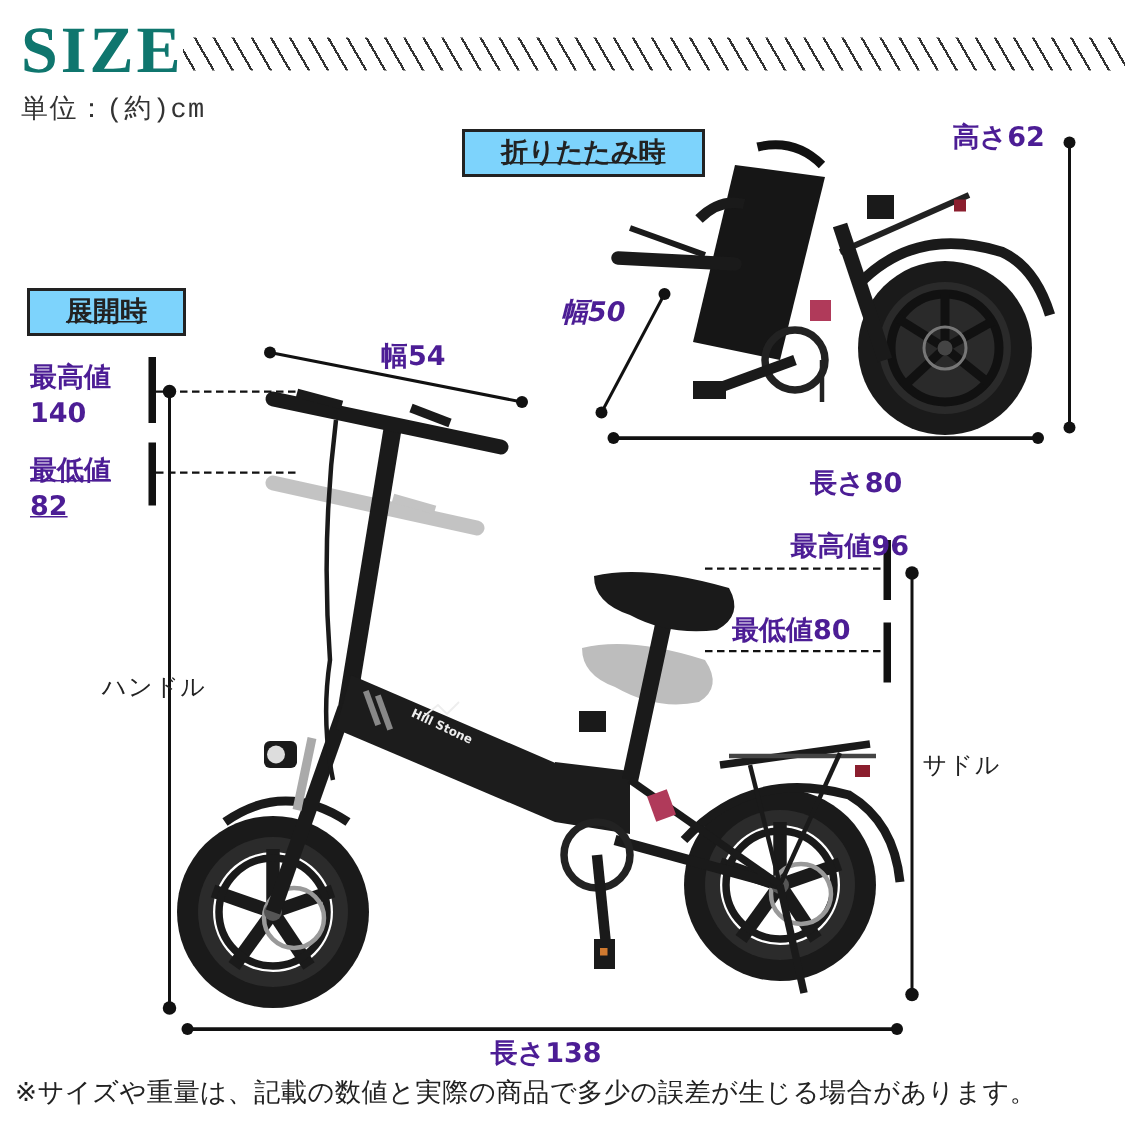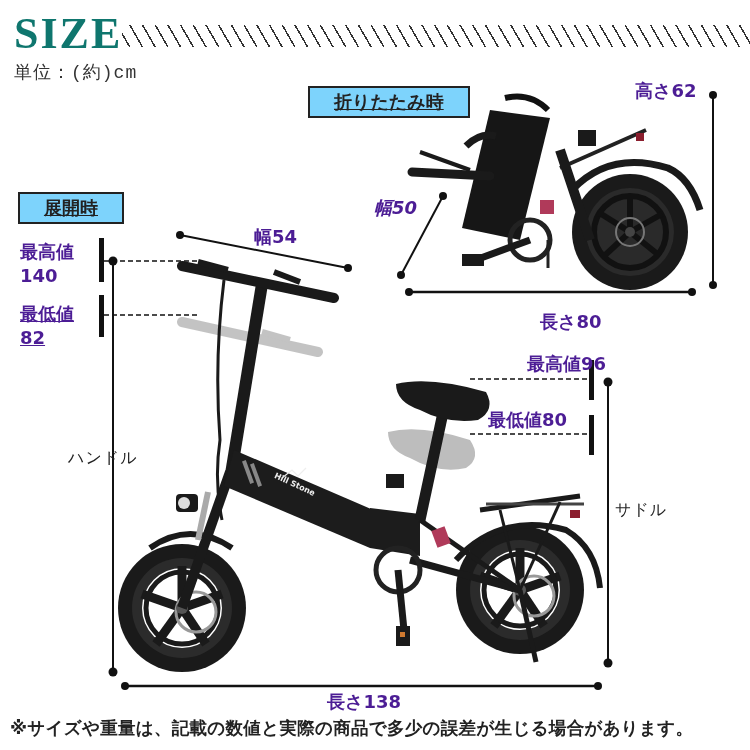--- a/index.html
+++ b/index.html
@@ -8,21 +8,21 @@
   .abs { position:absolute; }
   .title { left:14px; top:10px; font-family:Liberation Serif, serif; font-weight:700;
            font-size:44px; letter-spacing:2px; color:#0f766e; line-height:48px; }
   .hatch { left:122px; top:25px; width:628px; height:22px;
            background: repeating-linear-gradient(60deg, transparent 0 6px, #333 6px 7.5px, transparent 7.5px 11px); }
   .unit { left:14px; top:60px; font-size:18px; color:#333; letter-spacing:1px;font-family:Liberation Mono, monospace; }
   .box-label { border:2px solid #222; font-weight:700; font-size:18px; padding:3px 24px; background:#7dd3fc; line-height:22px;text-decoration:underline; }
   .lbl { font-weight:700; font-size:18px; color:#4c1d95; white-space:nowrap; }
   .lbl-c { text-align:left; line-height:24px; }
   .lbl-thin { font-size:16px; color:#222; white-space:nowrap; letter-spacing:1px; }
-  .note { left:10px; top:716px; font-size:17.5px; color:#222; white-space:nowrap; letter-spacing:0.3px;font-weight:bold; }
+  .note { left:10px; top:716px; font-size:17.5px; color:#222; white-space:nowrap; letter-spacing:0.3px; }
   svg.overlay { position:absolute; left:0; top:0; }
 </style>
 </head>
 <body>
 
 <div class="abs title">SIZE</div>
 <div class="abs hatch"></div>
 <div class="abs unit">単位：(約)cm</div>
 
 <div class="abs box-label" style="left:308px;top:86px;">折りたたみ時</div>

